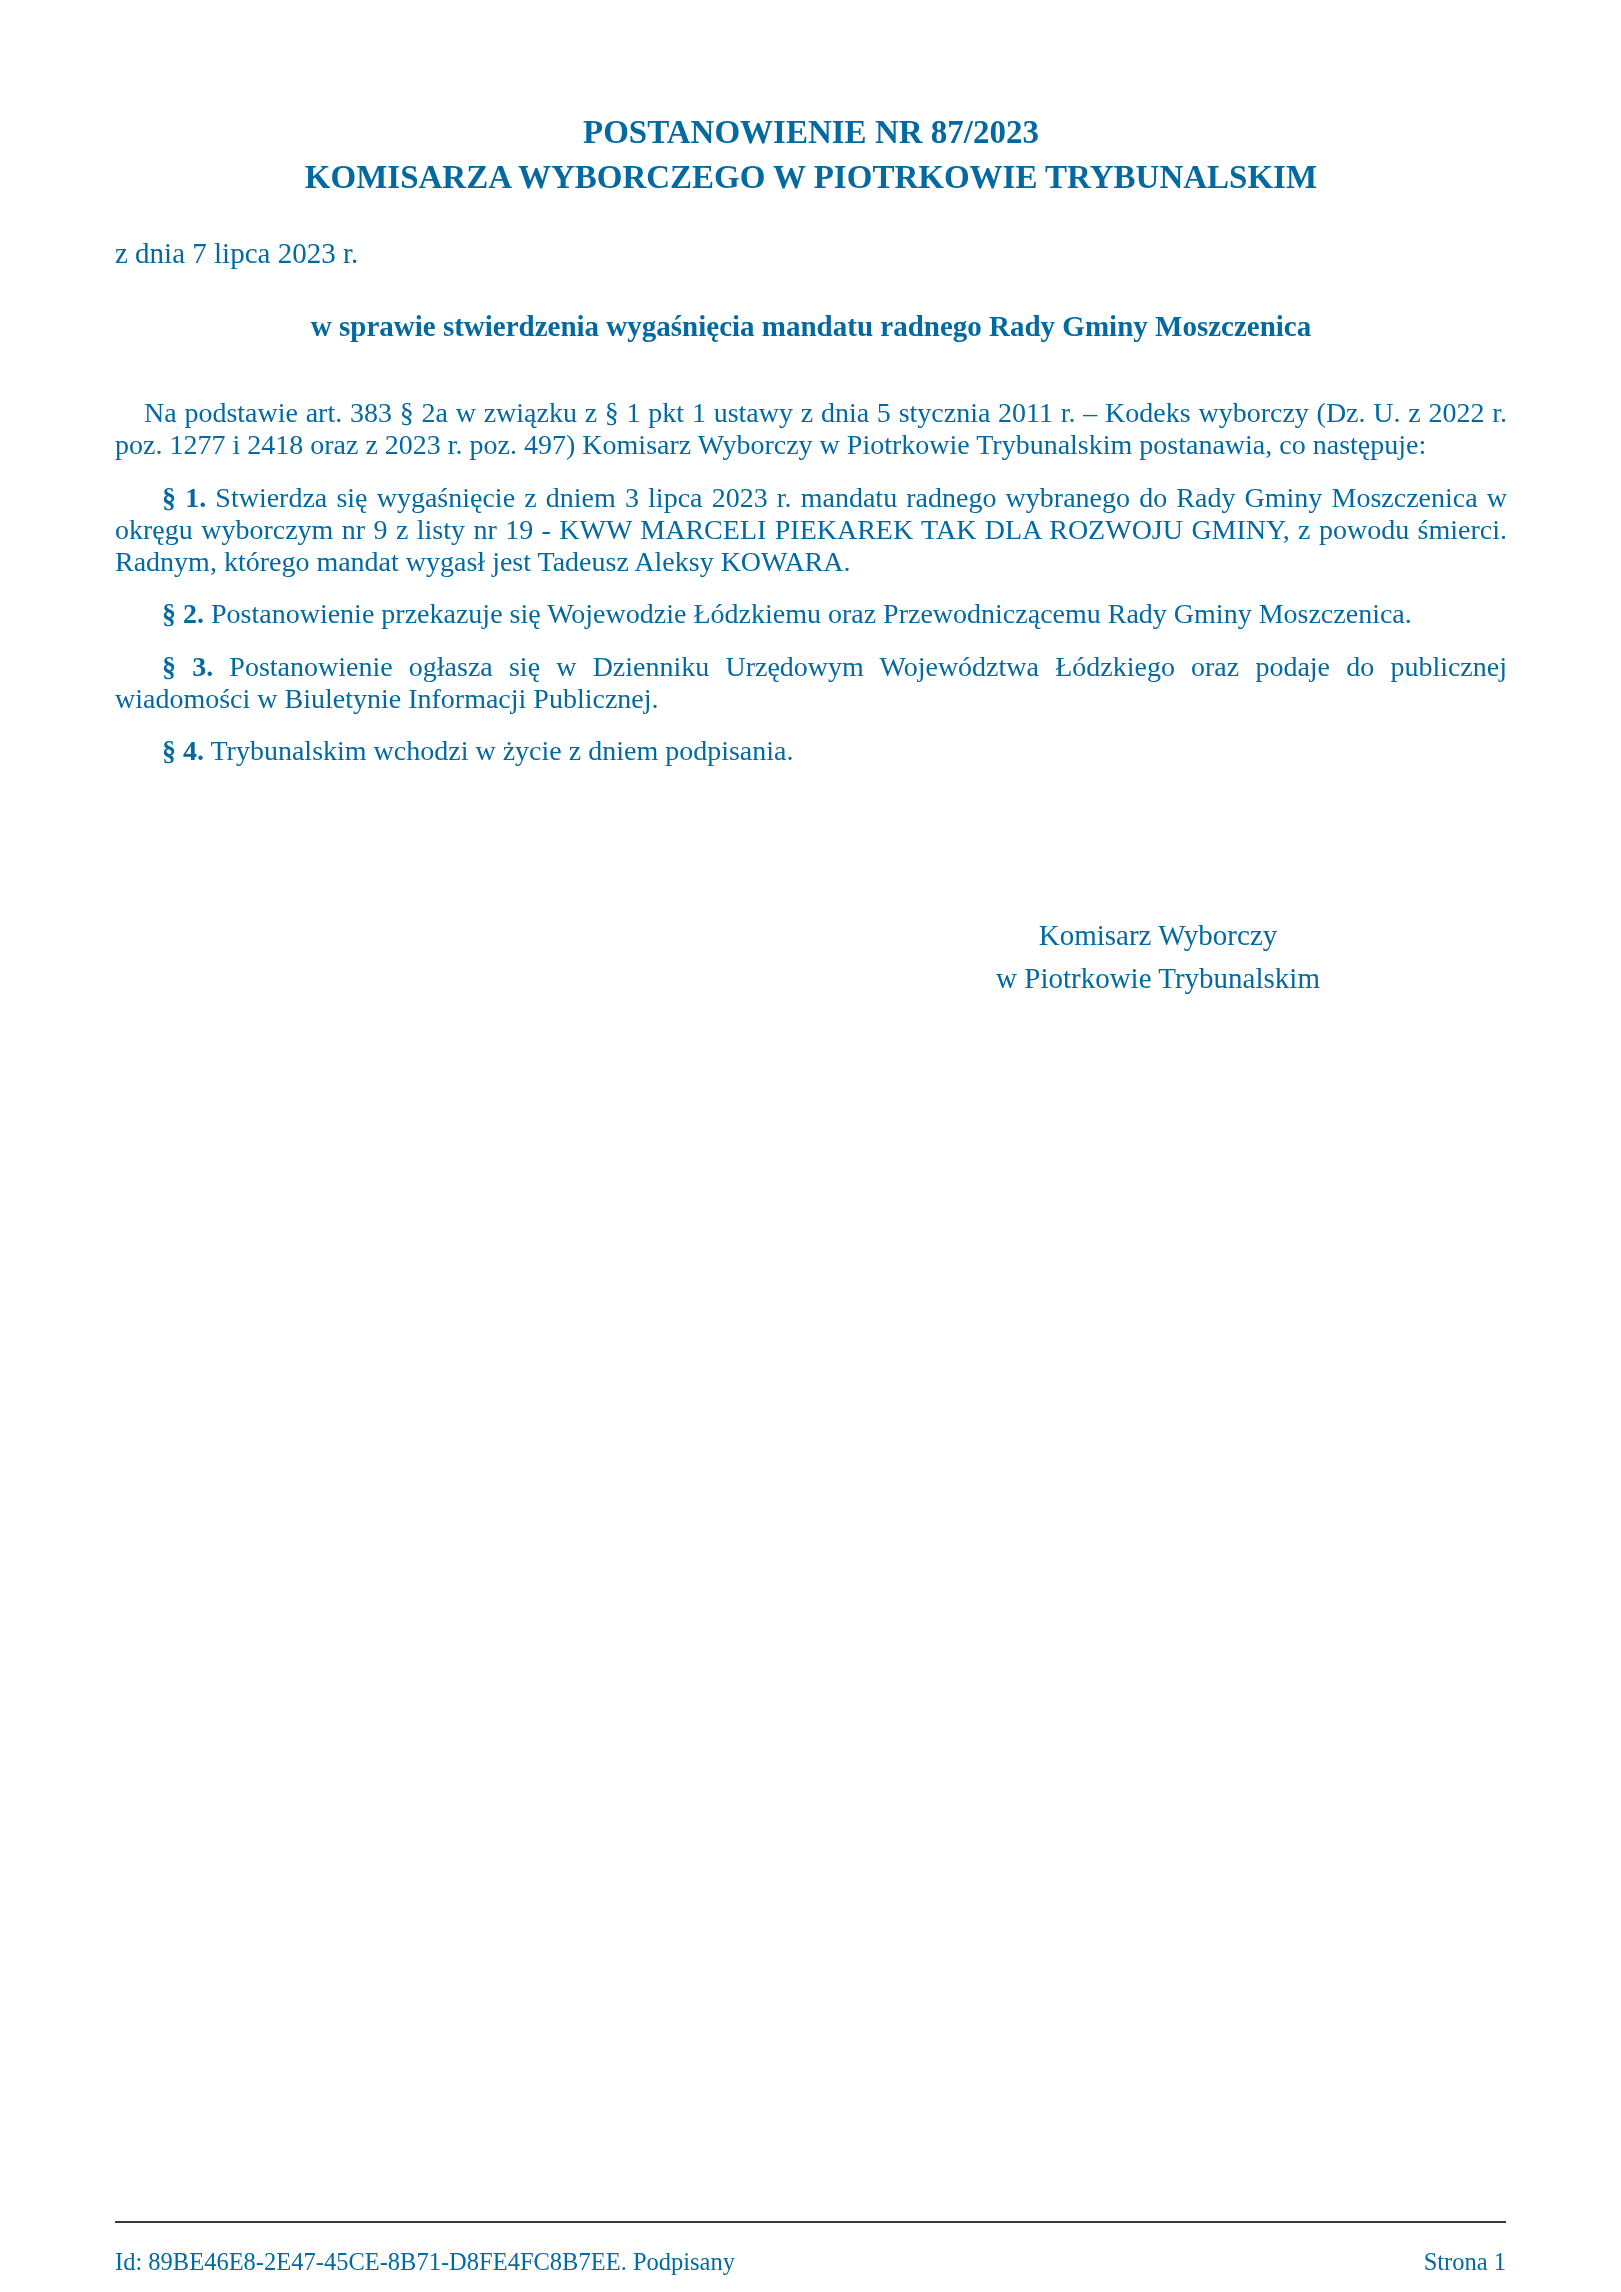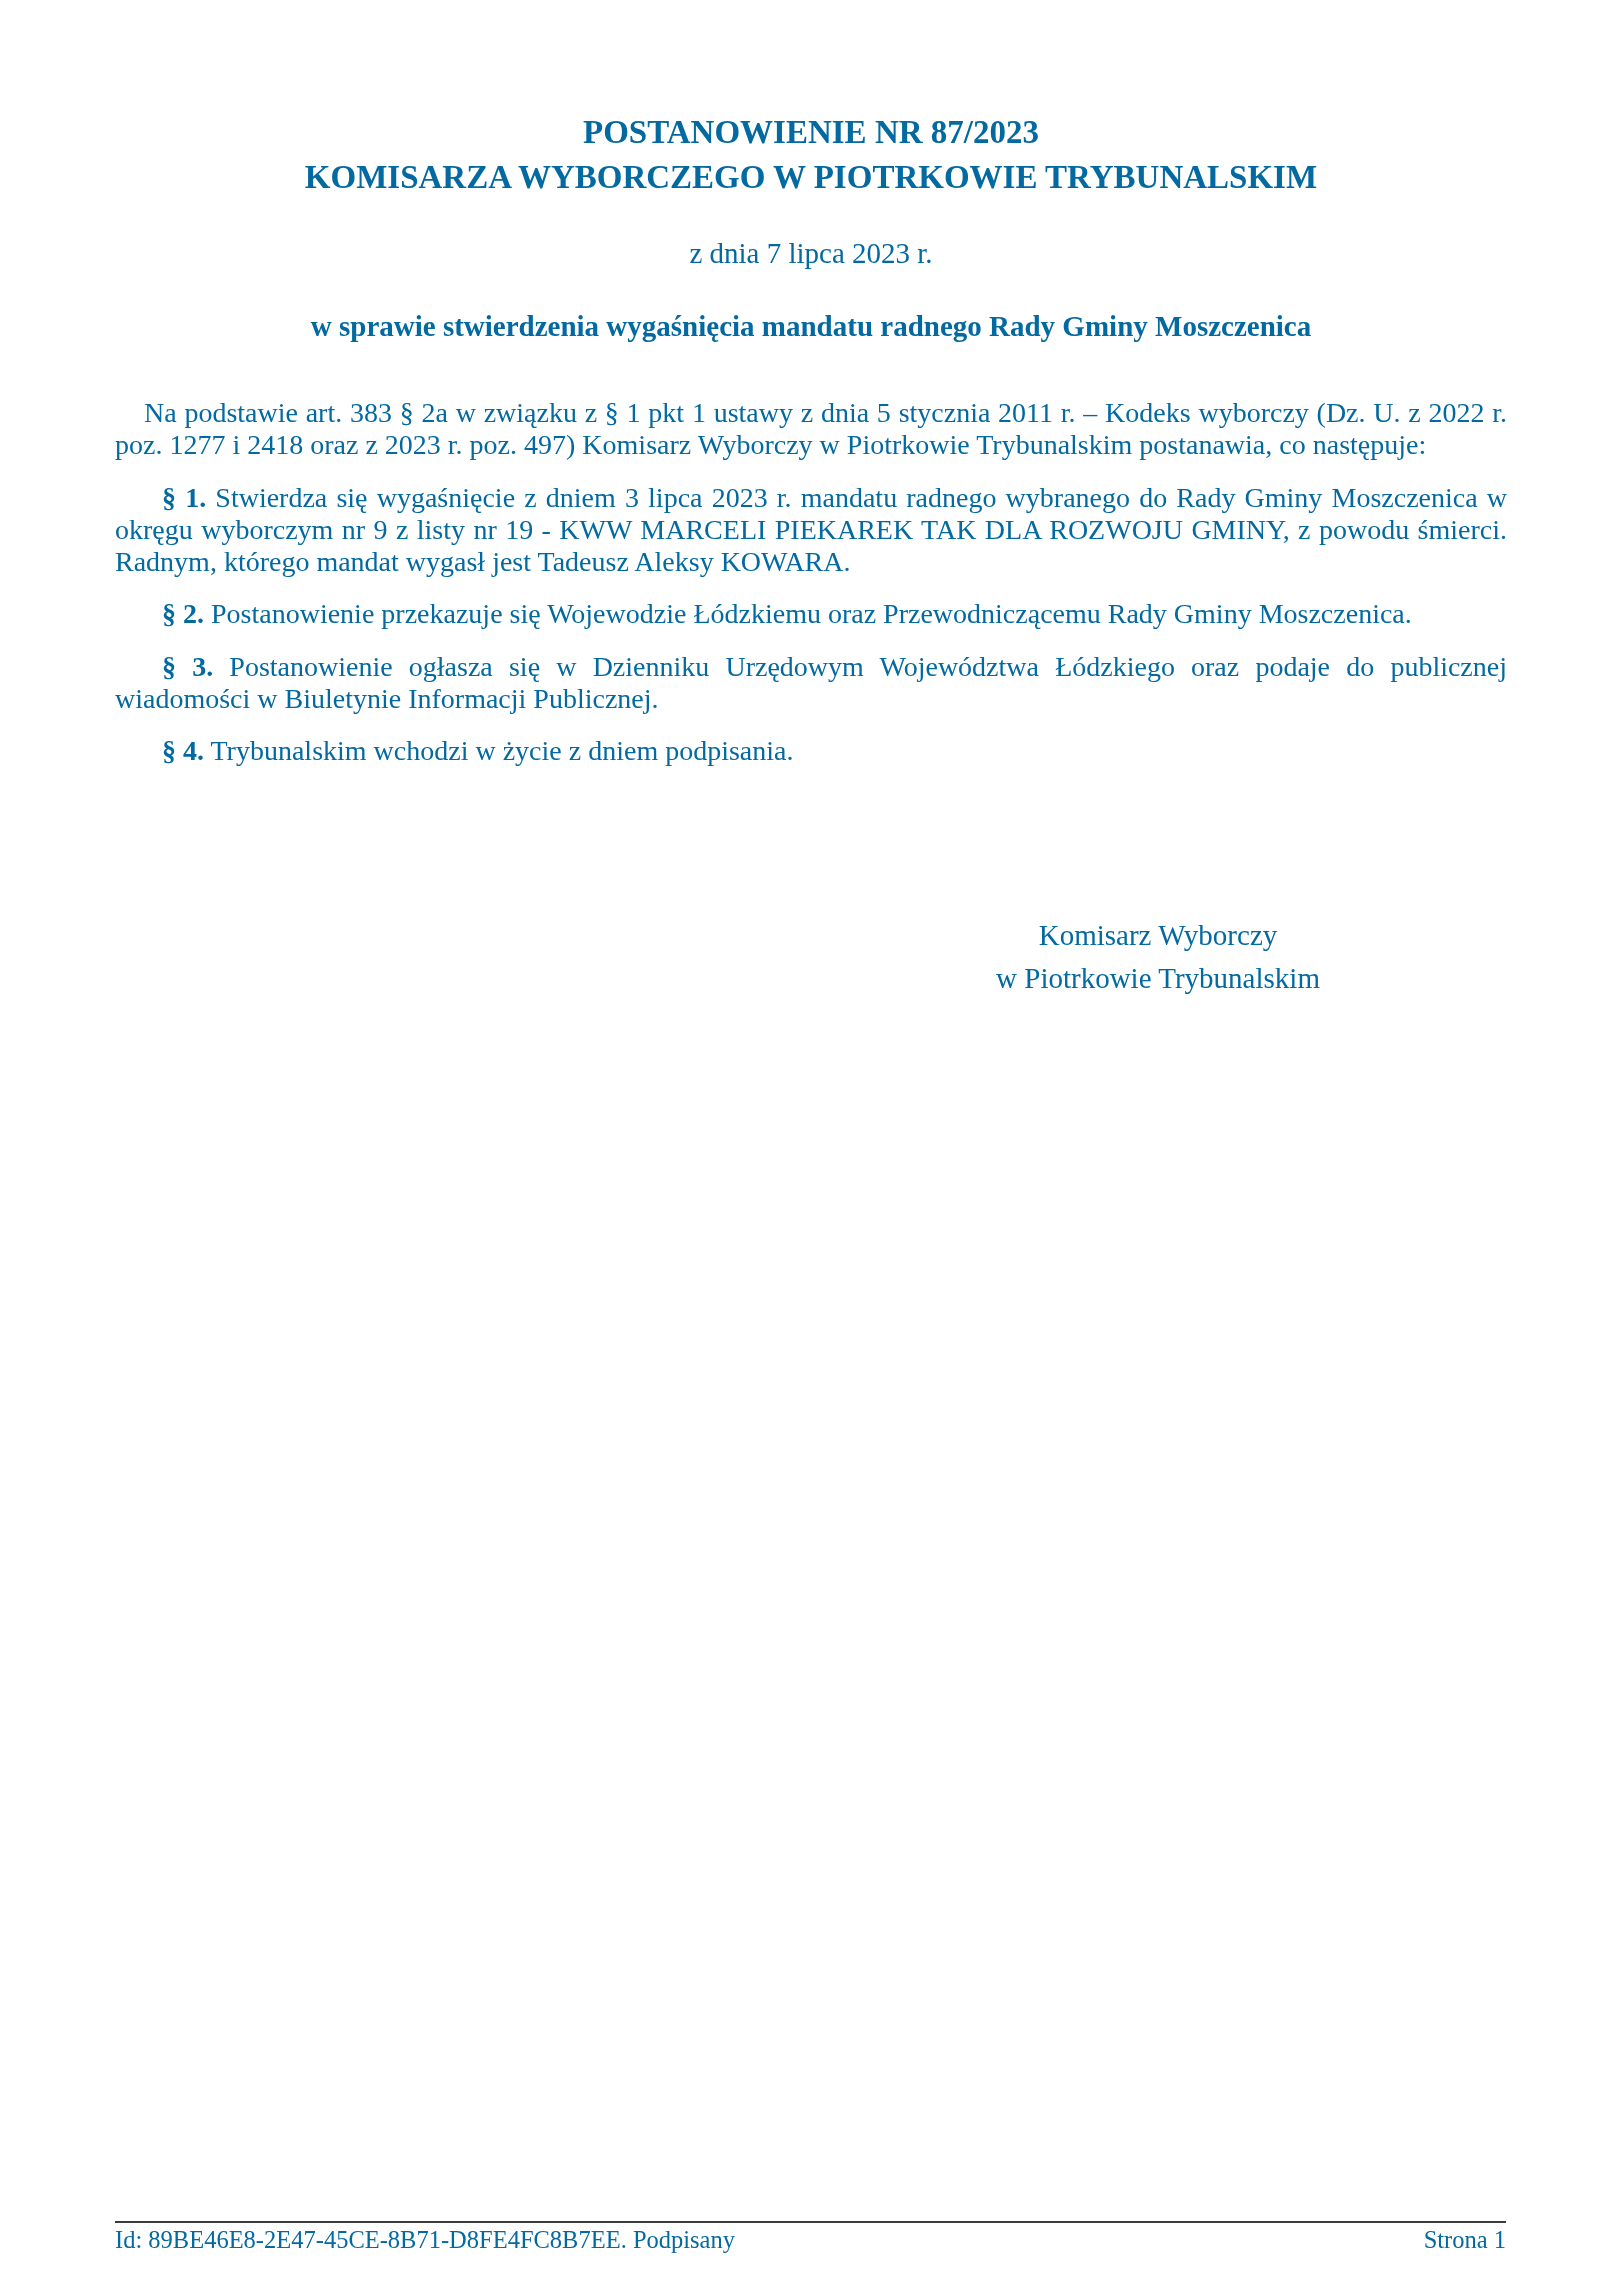--- a/index.html
+++ b/index.html
@@ -25,21 +25,21 @@
   .doc-title {
     margin: 110px 0 0 0;
     text-align: center;
     font-weight: bold;
     font-size: 33px;
     line-height: 45px;
   }
   .doc-title div { margin: 0; }
   .doc-date {
     margin: 37px 0 0 0;
-    text-align: center;
+    text-align: left;
     font-size: 29px;
     line-height: 32px;
   }
   .doc-subject {
     margin: 41px 0 16px 0;
     text-align: center;
     font-weight: bold;
     font-size: 29px;
     line-height: 32px;
   }
@@ -72,21 +72,21 @@
   .signature .sig-name {
     margin-top: 98px;
     font-weight: bold;
   }
   .footer {
     position: absolute;
     left: 115px;
     right: 115px;
     top: 2221px;
     border-top: 2px solid #3a3a3a;
-    padding-top: 3px;
+    padding-top: 25px;
     font-size: 24.5px;
     line-height: 27.4px;
     display: flex;
     justify-content: space-between;
   }
 </style>
 </head>
 <body>
 
 <div class="page">

